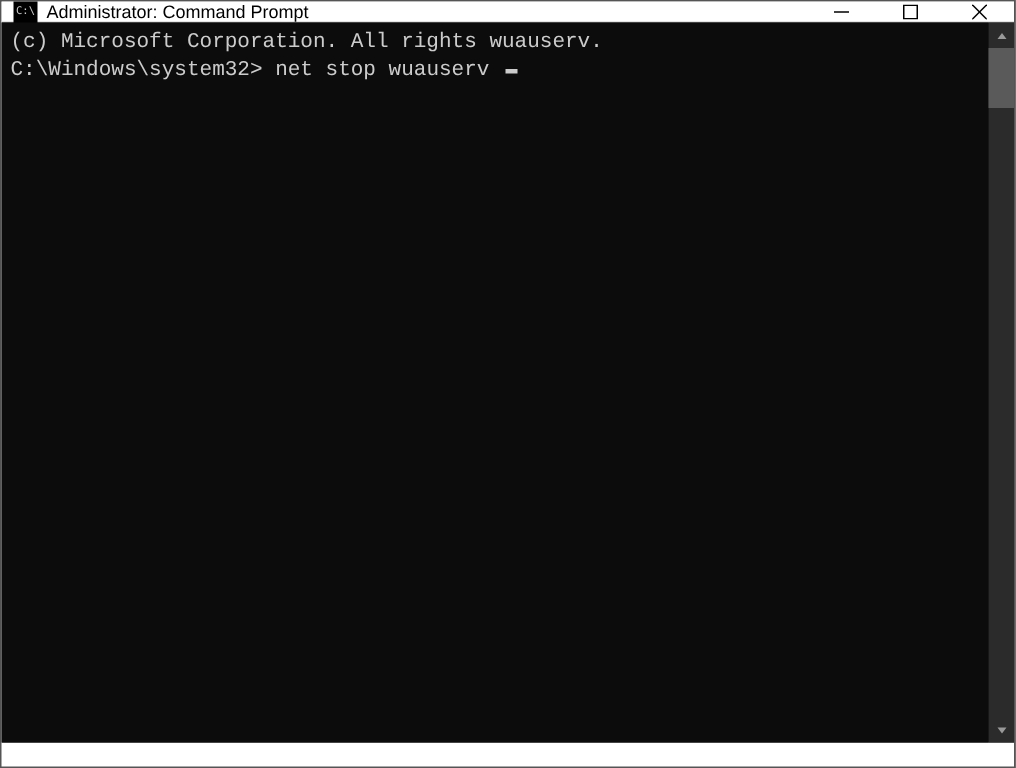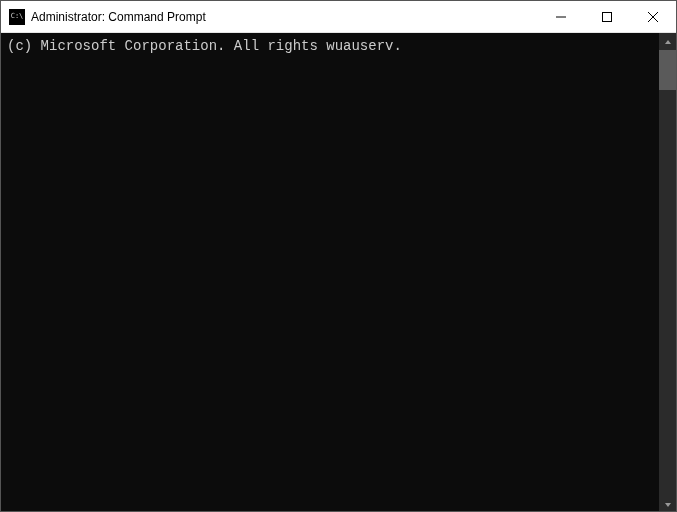--- a/index.html
+++ b/index.html
@@ -5,21 +5,21 @@
     * { margin: 0; padding: 0; box-sizing: border-box; }
     body {
       width: 677px;
       height: 512px;
       background: #fff;
       font-family: "Segoe UI", Tahoma, sans-serif;
       overflow: hidden;
       border: 1px solid #555;
     }
     .titlebar {
-      height: 32px;
+      height: 14px;
       background: #ffffff;
       display: flex;
       align-items: center;
       border-bottom: 1px solid #e5e5e5;
     }
     .titlebar-icon {
       width: 16px;
       height: 16px;
       margin-left: 8px;
       margin-right: 6px;
@@ -127,21 +127,21 @@
     <button class="win-btn close">
       <svg viewBox="0 0 10 10">
           <line x1="0" y1="0" x2="10" y2="10" stroke="#000" stroke-width="1"></line>
           <line x1="10" y1="0" x2="0" y2="10" stroke="#000" stroke-width="1"></line>
         </svg>
     </button>
   </div>
 </div>
 
 <div class="terminal-wrap">
-  <div class="terminal"><span class="line">(c) Microsoft Corporation. All rights wuauserv.</span><span class="line"></span></div>
+  <div class="terminal"><span class="line">(c) Microsoft Corporation. All rights wuauserv.</span><span class="line"></span><span class="line"><span>C:\Windows\system32&gt;</span> <span>net stop wuauserv</span> <span class="cursor"></span></span></div>
   <div class="scrollbar">
     <div class="scroll-arrow">
       <svg width="8" height="8" viewBox="0 0 8 8">
           <polygon points="4,2 7,6 1,6" fill="#999"></polygon>
         </svg>
     </div>
     <div class="scroll-thumb"></div>
     <div class="scroll-arrow" style="position:absolute;bottom:0;">
       <svg width="8" height="8" viewBox="0 0 8 8">
           <polygon points="1,2 7,2 4,6" fill="#999"></polygon>

